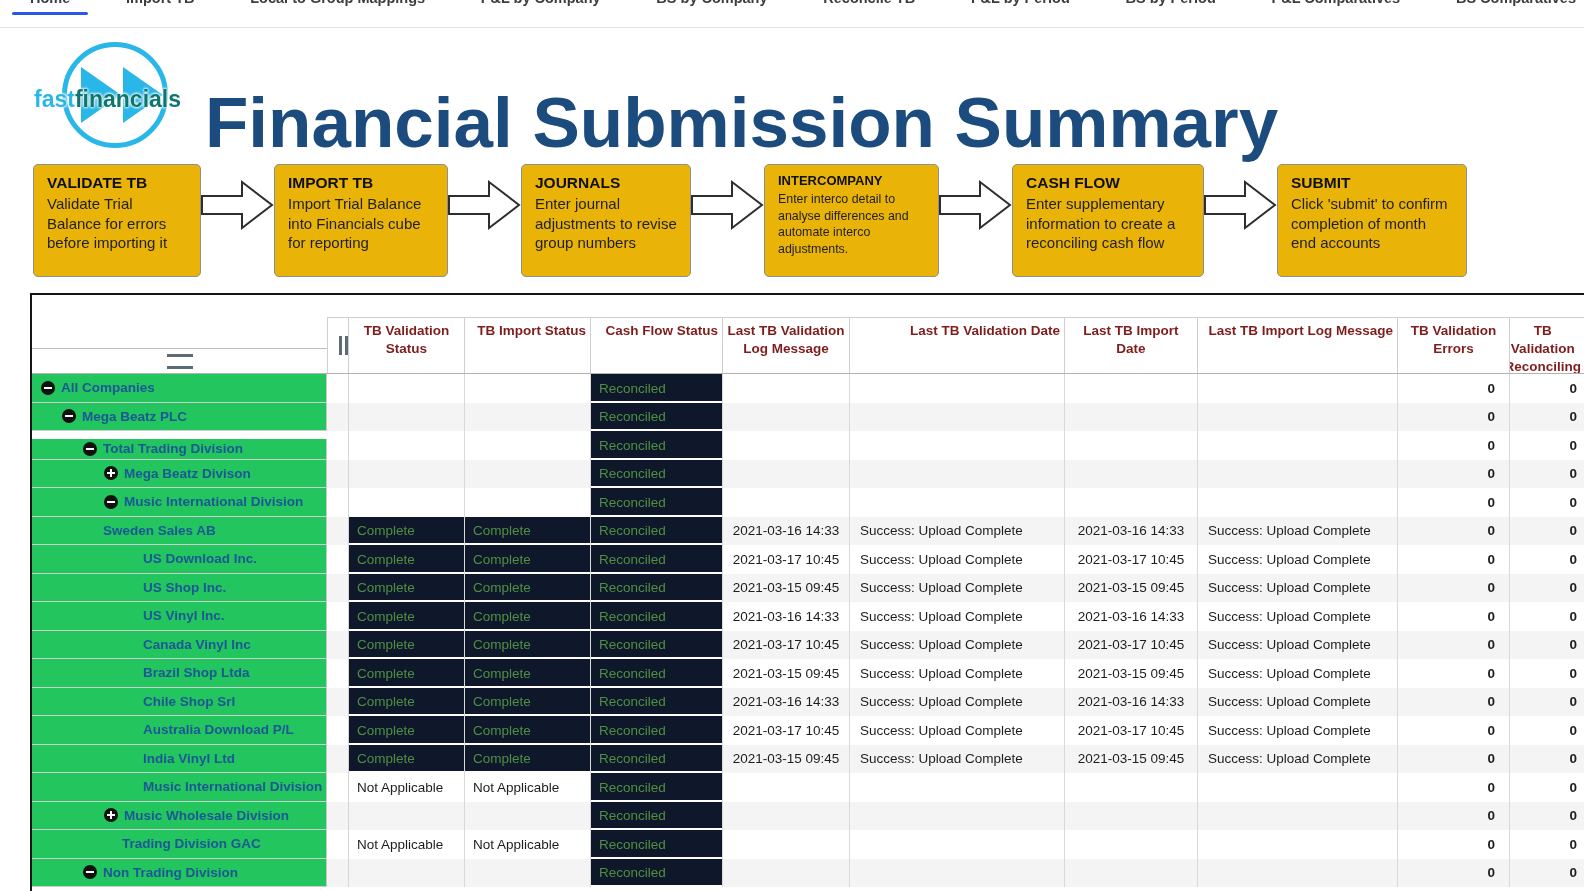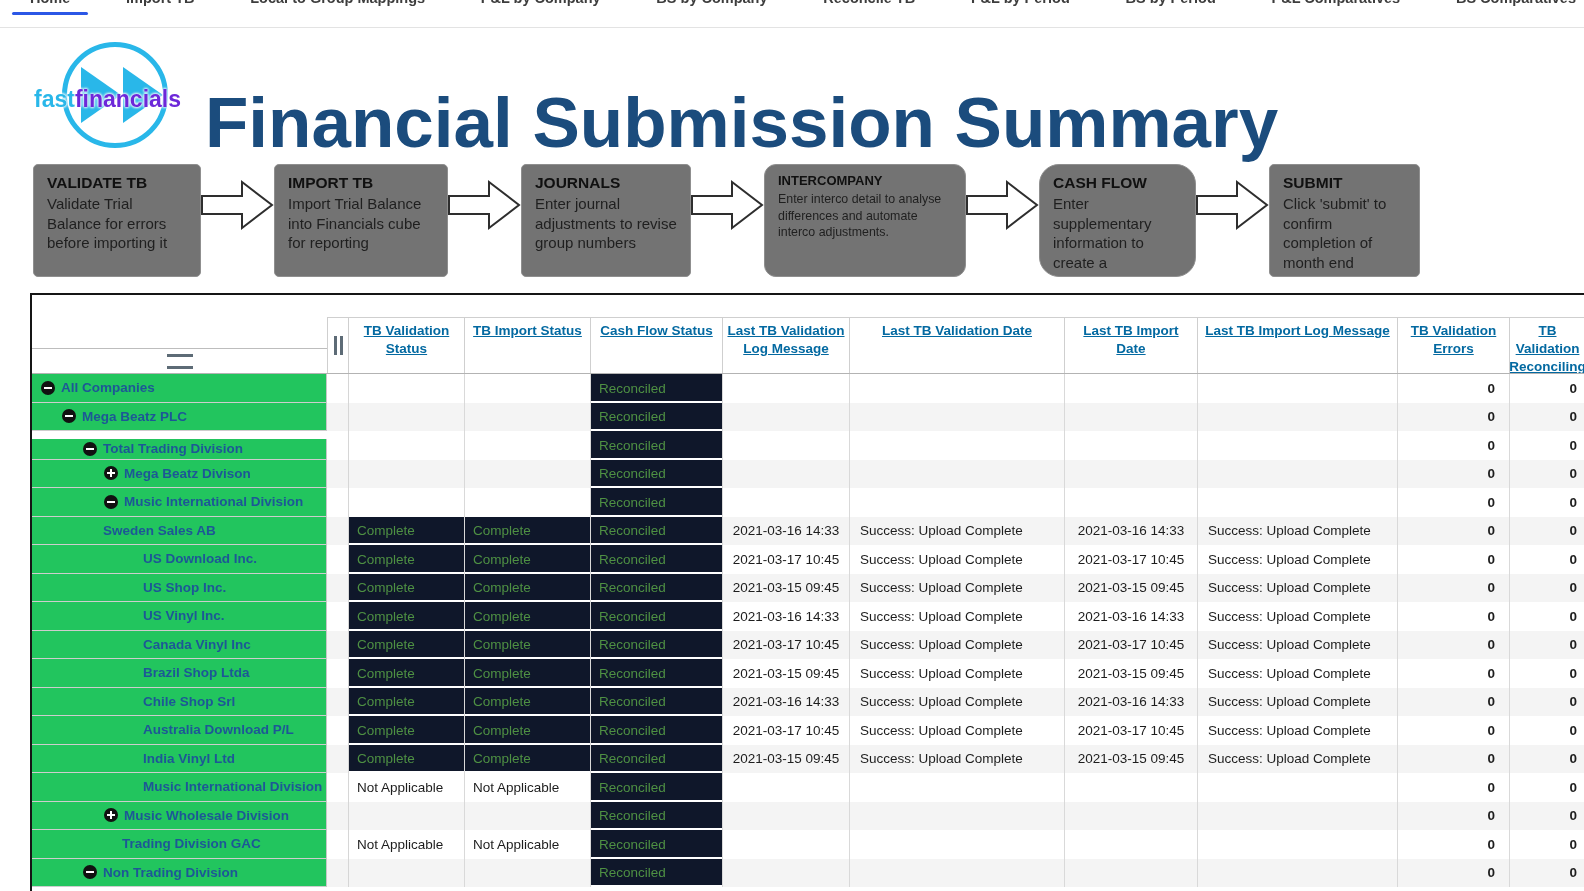--- a/index.html
+++ b/index.html
@@ -17,41 +17,41 @@
 
   
   .brand{position:absolute;top:28px;left:0;width:100%;height:134px;}
   .logo{position:absolute;left:62px;top:14px;width:106px;height:106px;border:5px solid #29b7e9;
         border-radius:50%;box-sizing:border-box;}
   .tri{position:absolute;width:0;height:0;border-top:28px solid transparent;
        border-bottom:28px solid transparent;border-left:40px solid #29b7e9;}
   .tri.t1{left:14px;top:20px;} .tri.t2{left:56px;top:20px;}
   .logo-text{position:absolute;left:34px;top:58px;font-size:23px;font-weight:700;white-space:nowrap;
              text-shadow:0 0 3px #fff,0 0 3px #fff,0 0 3px #fff;}
-  .lt-fast{color:#29b7e9;} .lt-fin{color:#6d28d9;text-align:center;}
+  .lt-fast{color:#29b7e9;} .lt-fin{color:#0f766e;text-align:center;}
   .title{position:absolute;left:205px;top:6px;font-size:71px;font-weight:700;color:#1b4c7d;white-space:nowrap;}
 
   
   .flow{position:absolute;top:164px;left:33px;display:flex;align-items:flex-start;}
-  .step{box-sizing:border-box;height:113px;background:#737373;border:1px solid #8f8f8f;border-radius:5px;
+  .step{box-sizing:border-box;height:113px;background:#eab308;border:1px solid #8f8f8f;border-radius:5px;
         padding:8px 13px;overflow:hidden;flex:0 0 auto;}
   .step h3{margin:0;font-size:15.5px;font-weight:700;color:#101010;line-height:1.3;}
   .step p{margin:1px 0 0;font-size:15px;color:#1f1f1f;line-height:1.3;}
   .step.small h3{font-size:13px;} .step.small p{font-size:12.4px;line-height:1.35;}
   .arrowbox{width:73px;flex:0 0 auto;margin-top:11px;display:flex;justify-content:center;}
 
   
   .table{position:absolute;top:293px;left:30px;width:1554px;height:598px;overflow:hidden;background:#fff;
          border-top:2px solid #151515;border-left:2px solid #151515;
          --cols:295px 22px 116px 126px 132px 127px 215px 133px 200px 112px 76px;}
   .ghead{display:grid;grid-template-columns:var(--cols);height:56px;margin-top:22px;
          border-bottom:1px solid #b3b3b3;box-sizing:content-box;}
   .hcell{border-top:1px solid #cfcfcf;border-right:1px solid #cfcfcf;display:flex;align-items:flex-start;
-         justify-content:center;text-align:center;padding:4px 4px 0;color:#0369a1;font-weight:700;
-         font-size:13.5px;line-height:1.32;box-sizing:border-box;overflow:hidden;text-decoration:underline;}
+         justify-content:flex-end;text-align:center;padding:4px 4px 0;color:#7f1d1d;font-weight:700;
+         font-size:13.5px;line-height:1.32;box-sizing:border-box;overflow:hidden;}
   .hcell.tree{border:none;align-items:flex-end;padding:0;}
   .tree-hbox{width:100%;height:25px;border-top:1px solid #bdbdbd;box-sizing:border-box;
              display:flex;align-items:center;justify-content:center;}
   .hamburger{width:26px;height:9px;border-top:3px solid #5d6b76;border-bottom:3px solid #5d6b76;}
   .hcell.split{border-left:1px solid #cfcfcf;align-items:center;padding:0;}
   .pauseicon{display:flex;gap:3px;}
   .pauseicon i{width:3px;height:19px;background:#5d6b76;display:block;}
 
   .grow{display:grid;grid-template-columns:var(--cols);height:28.5px;box-sizing:border-box;}
   .tcell{border-right:1px solid #c7c7c7;border-bottom:1px solid #cdcdcd;display:flex;align-items:center;
@@ -152,39 +152,39 @@
       </div>
       <div class="step" style="width: 170px;">
         <h3>JOURNALS</h3>
         <p>Enter journal adjustments to revise group numbers</p>
       </div>
       <div class="arrowbox">
         <svg width="73" height="60" viewBox="0 0 73 60">
           <polygon points="1,21 41,21 41,7 71,30 41,53 41,39 1,39" fill="#ffffff" stroke="#2e2e2e" stroke-width="2"></polygon>
         </svg>
       </div>
-      <div class="step small" style="width: 202px; border-radius: 12px;">
+      <div class="step small" style="width: 175px;">
         <h3>INTERCOMPANY</h3>
         <p>Enter interco detail to analyse differences and automate interco adjustments.</p>
       </div>
       <div class="arrowbox">
         <svg width="73" height="60" viewBox="0 0 73 60">
           <polygon points="1,21 41,21 41,7 71,30 41,53 41,39 1,39" fill="#ffffff" stroke="#2e2e2e" stroke-width="2"></polygon>
         </svg>
       </div>
-      <div class="step" style="width: 157px; border-radius: 20px;">
+      <div class="step" style="width: 192px;">
         <h3>CASH FLOW</h3>
         <p>Enter supplementary information to create a reconciling cash flow</p>
       </div>
       <div class="arrowbox">
         <svg width="73" height="60" viewBox="0 0 73 60">
           <polygon points="1,21 41,21 41,7 71,30 41,53 41,39 1,39" fill="#ffffff" stroke="#2e2e2e" stroke-width="2"></polygon>
         </svg>
       </div>
-      <div class="step" style="width: 151px;">
+      <div class="step" style="width: 190px;">
         <h3>SUBMIT</h3>
         <p>Click 'submit' to confirm completion of month end accounts</p>
       </div>
     </section>
 
   <section class="table">
     <div class="ghead">
         <div class="hcell tree">
           <div class="tree-hbox">
             <span class="hamburger"></span>

